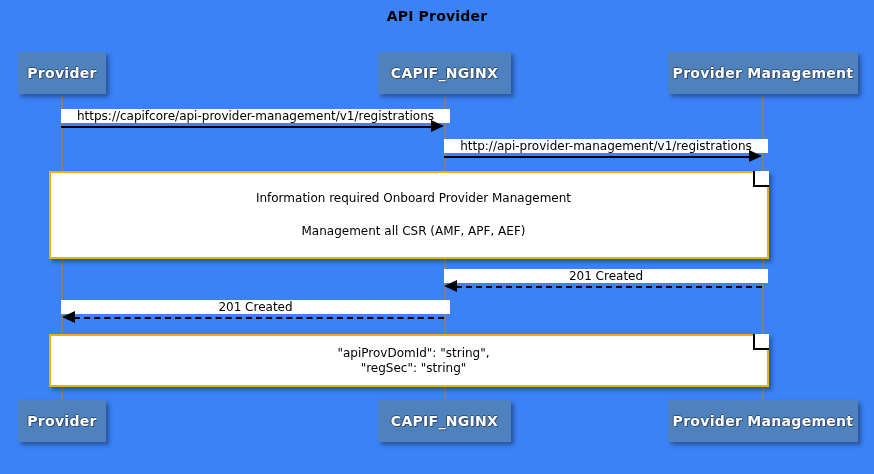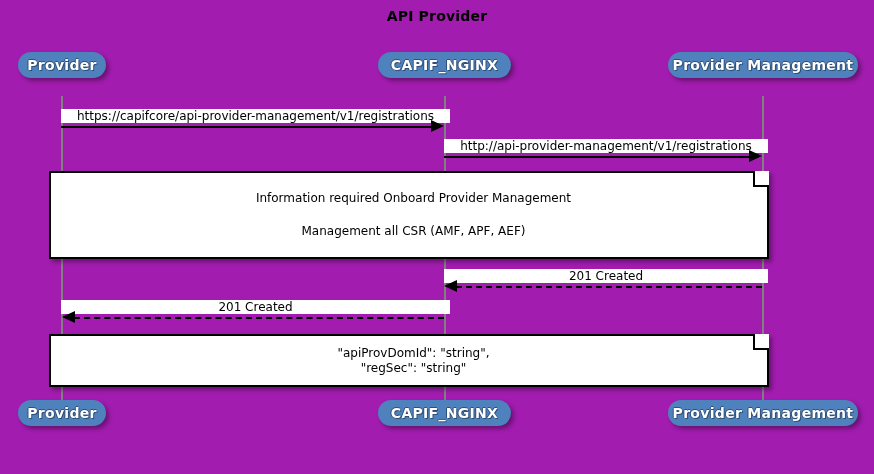--- a/index.html
+++ b/index.html
@@ -7,21 +7,21 @@
     padding: 0;
     background: #ffffff;
   }
   body {
     font-family: "DejaVu Sans", sans-serif;
   }
   #diagram {
     position: relative;
     width: 874px;
     height: 474px;
-    background: #a21caf;
+    background: #3b82f6;
     overflow: hidden;
   }
   .title {
     position: absolute;
     left: 0;
     top: 8px;
     width: 874px;
     text-align: center;
     font-size: 14px;
     font-weight: bold;
@@ -33,30 +33,30 @@
     width: 2px;
     background: #808080;
     top: 96px;
     height: 307px;
   }
   .actor {
     position: absolute;
     box-sizing: border-box;
     background: #4f81bd;
     border: 1px solid #3d6severity;
-    border-radius: 16px;
+    border-radius: 0;
     color: #ffffff;
     font-size: 14px;
     font-weight: bold;
     display: flex;
     align-items: center;
     justify-content: center;
     text-shadow: 1px 1px 0 #2f4f77, -1px 0px 0 #2f4f77, 0px -1px 0 #2f4f77;
     box-shadow: 3px 3px 4px rgba(0,0,0,0.35);
-    height: 26px;
+    height: 42px;
     letter-spacing: 0.3px;
   }
   .arrow-line {
     position: absolute;
     height: 0;
     border-top: 2px solid #000000;
   }
   .arrow-line.dashed {
     border-top: 2px dashed #000000;
   }
@@ -81,21 +81,21 @@
     color: #000000;
     white-space: nowrap;
     text-align: center;
     background: #ffffff;
     padding: 0 3px;
   }
   .note {
     position: absolute;
     box-sizing: border-box;
     background: #ffffff;
-    border: 2px solid #000000;
+    border: 2px solid #eab308;
     box-shadow: 3px 3px 4px rgba(0,0,0,0.35);
     display: flex;
     flex-direction: column;
     align-items: center;
     justify-content: center;
     padding-left: 9px;
   }
   .note .fold {
     position: absolute;
     top: -2px;

